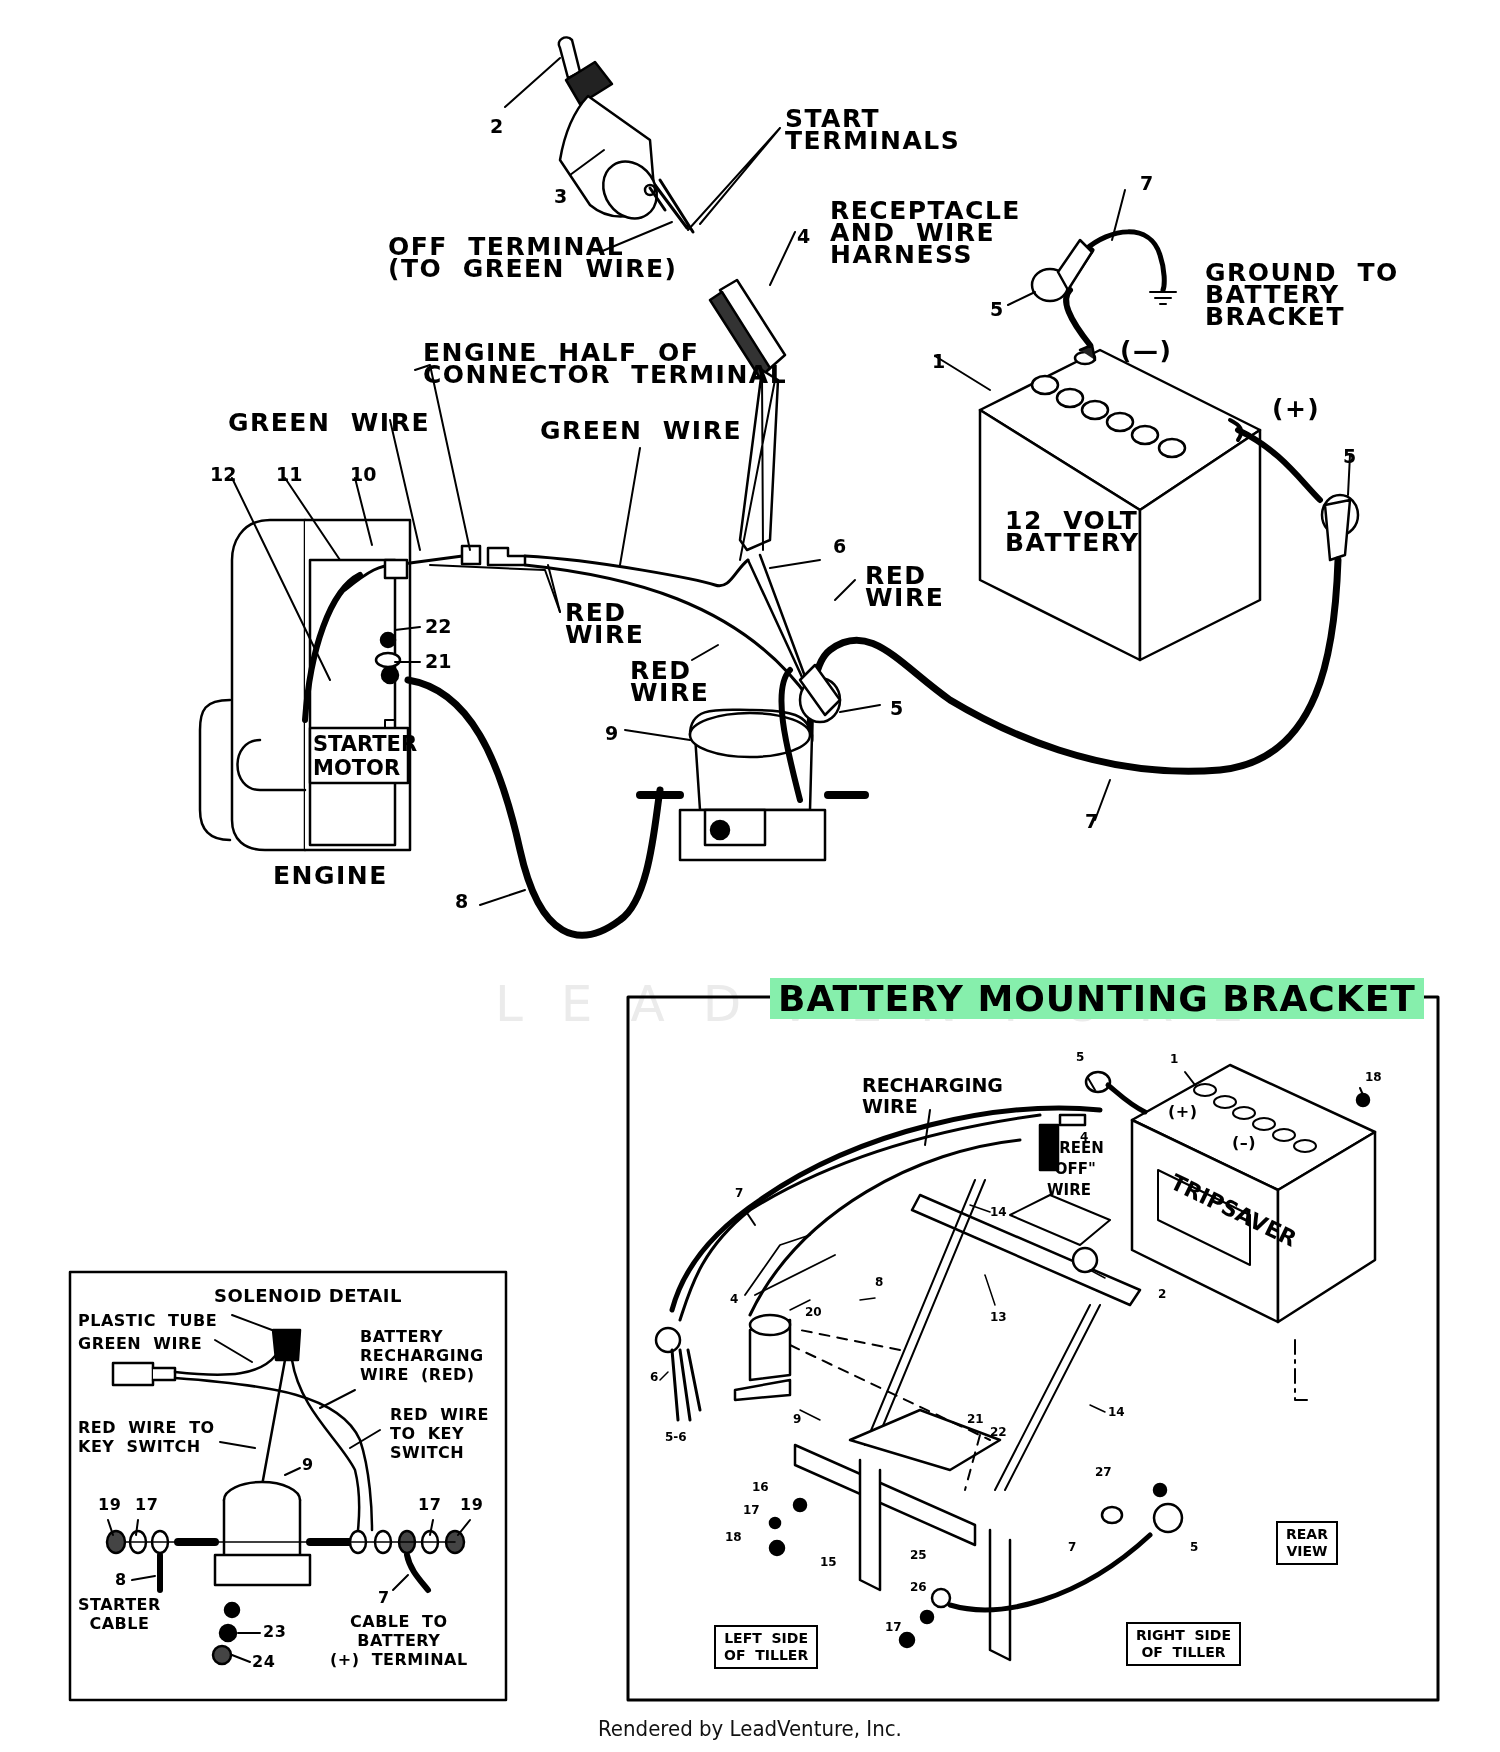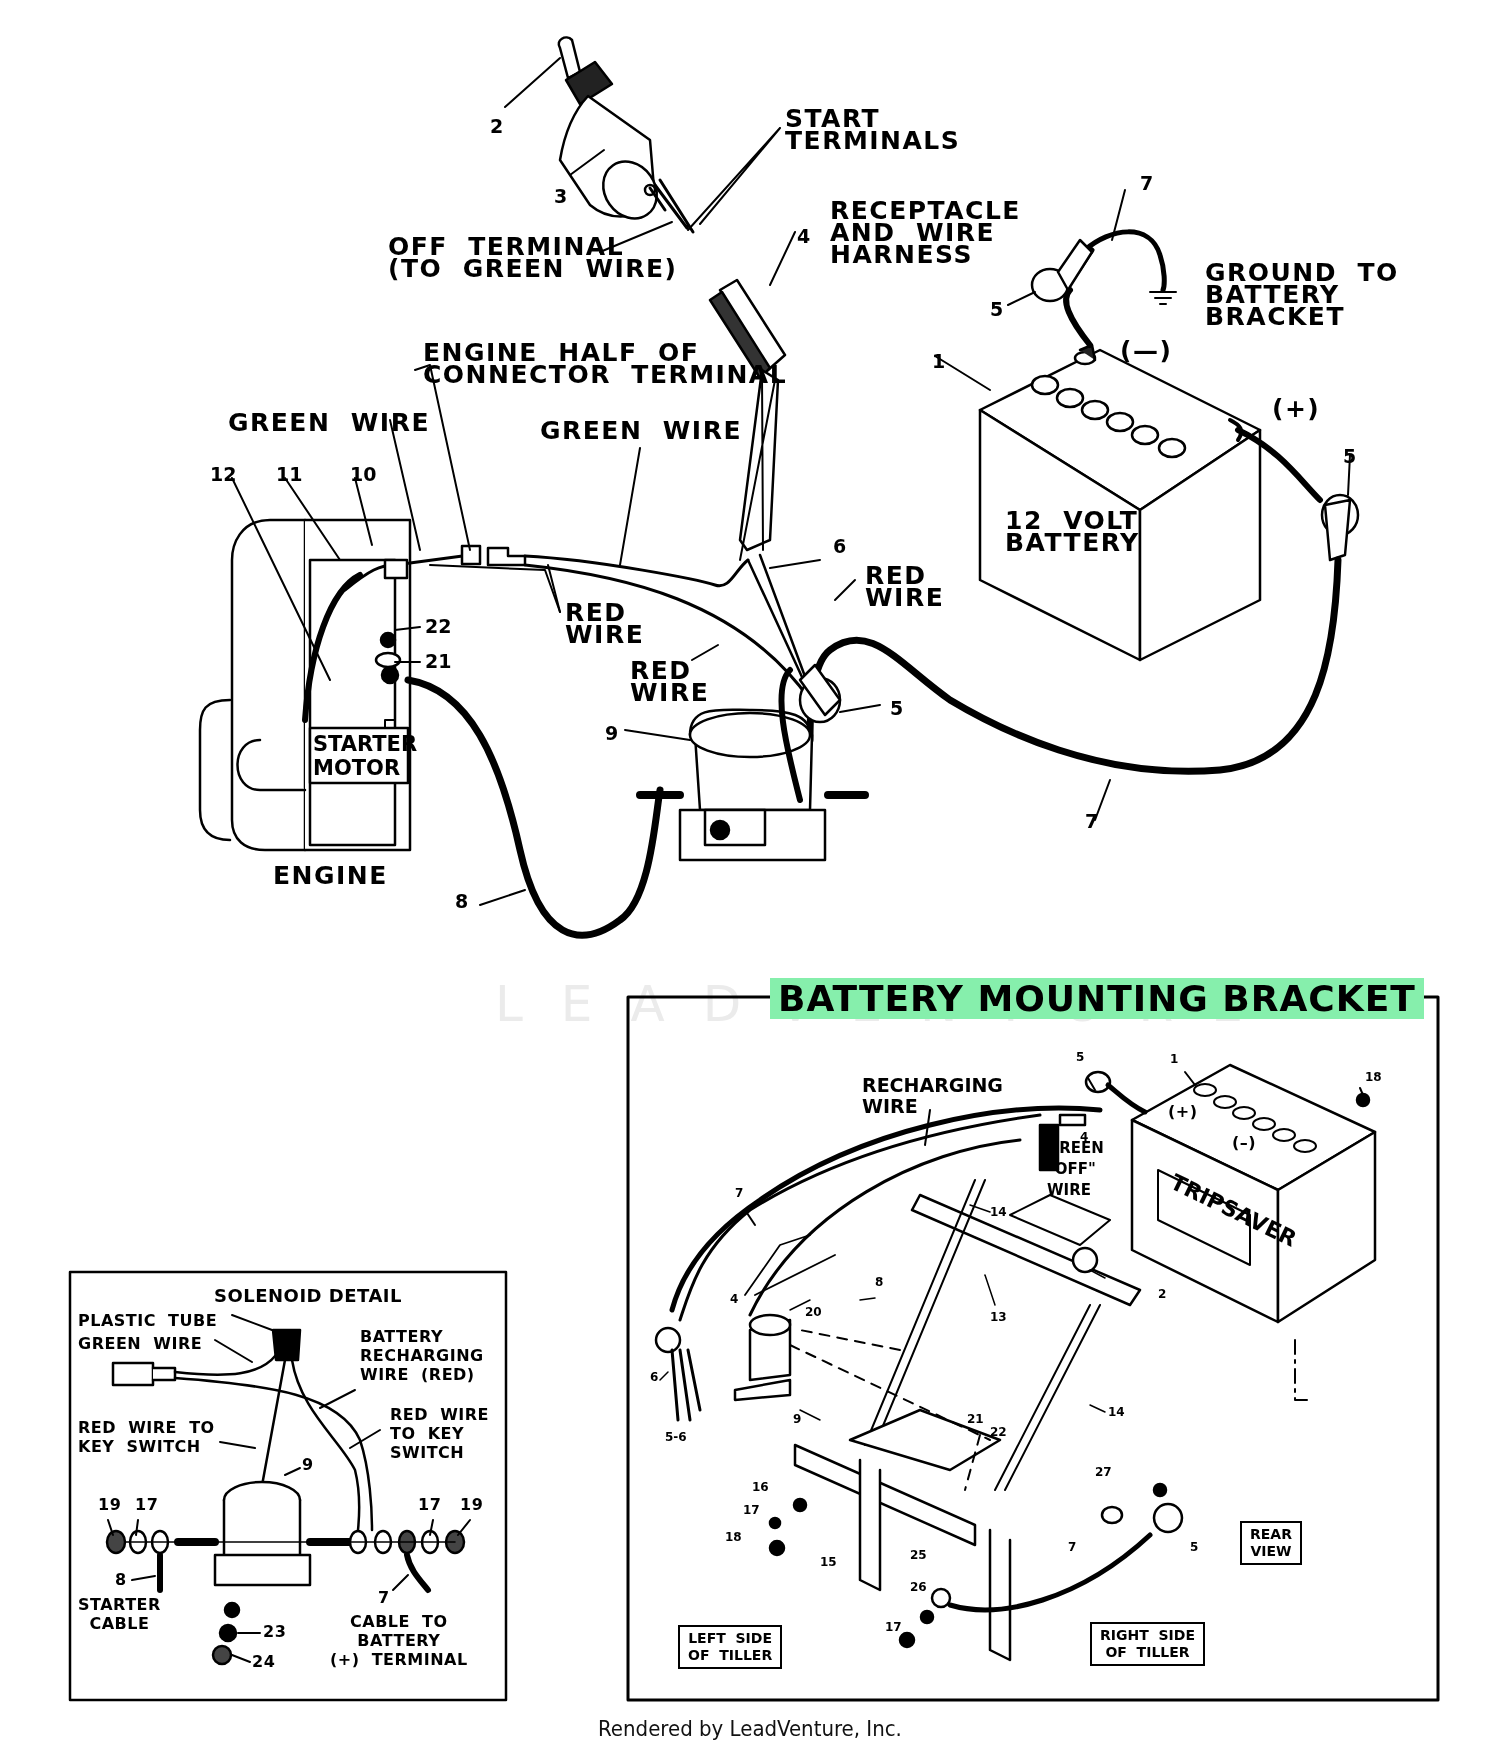--- a/index.html
+++ b/index.html
@@ -11,21 +11,21 @@
   .num { position: absolute; font-family: "DejaVu Sans", sans-serif; font-weight: bold;
          font-size: 19px; color: #000; }
   .sm  { font-size: 16px; line-height: 19px; letter-spacing: 0.5px; }
   .xs  { font-size: 12px; letter-spacing: 0; }
   .title-bracket { position: absolute; font-family: "DejaVu Sans", sans-serif; font-weight: 900;
          font-size: 36px; letter-spacing: 1px; color: #000; background: #86efac; padding: 0 8px; }
   .title-sol { position: absolute; font-family: "DejaVu Sans", sans-serif; font-weight: bold;
          font-size: 18px; letter-spacing: 0.5px; color: #000; }
   .boxlbl { position: absolute; border: 2px solid #000; font-family: "DejaVu Sans", sans-serif;
          font-weight: bold; font-size: 14px; line-height: 17px; text-align: center; padding: 3px 8px;
-         white-space: pre; background: #fff; }
+         white-space: pre; background: #fff; margin-left: 36px; }
   .footer { position: absolute; left: 0; width: 1500px; top: 1716px; text-align: center;
          font-family: "DejaVu Sans Condensed", "DejaVu Sans", sans-serif; font-size: 22px; color: #111; }
   .watermark { position: absolute; left: 495px; top: 975px; font-family: "DejaVu Sans", sans-serif;
          font-size: 50px; letter-spacing: 38px; color: #ebebeb; }
 </style>
 </head>
 <body>
 
 <div class="watermark">LEADVENTURE</div>
 

